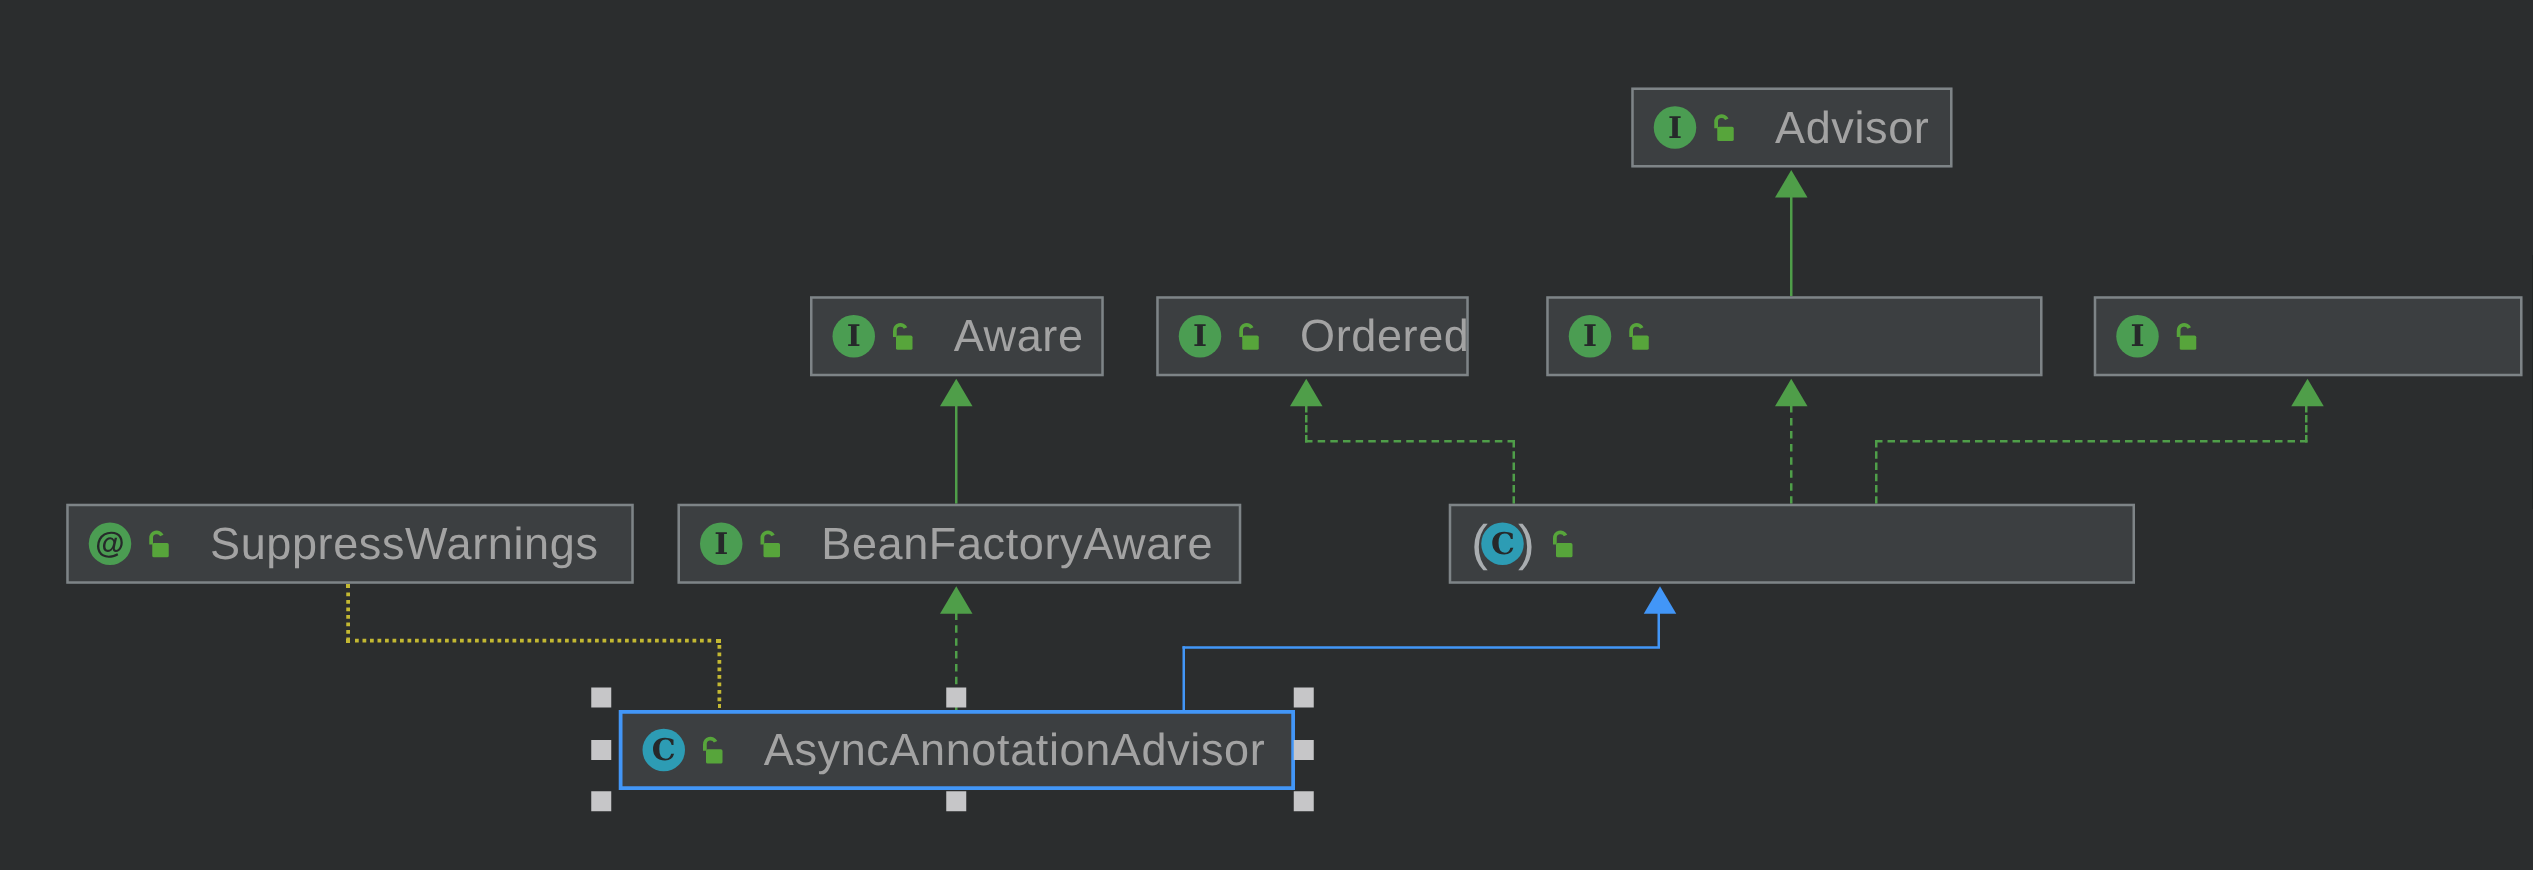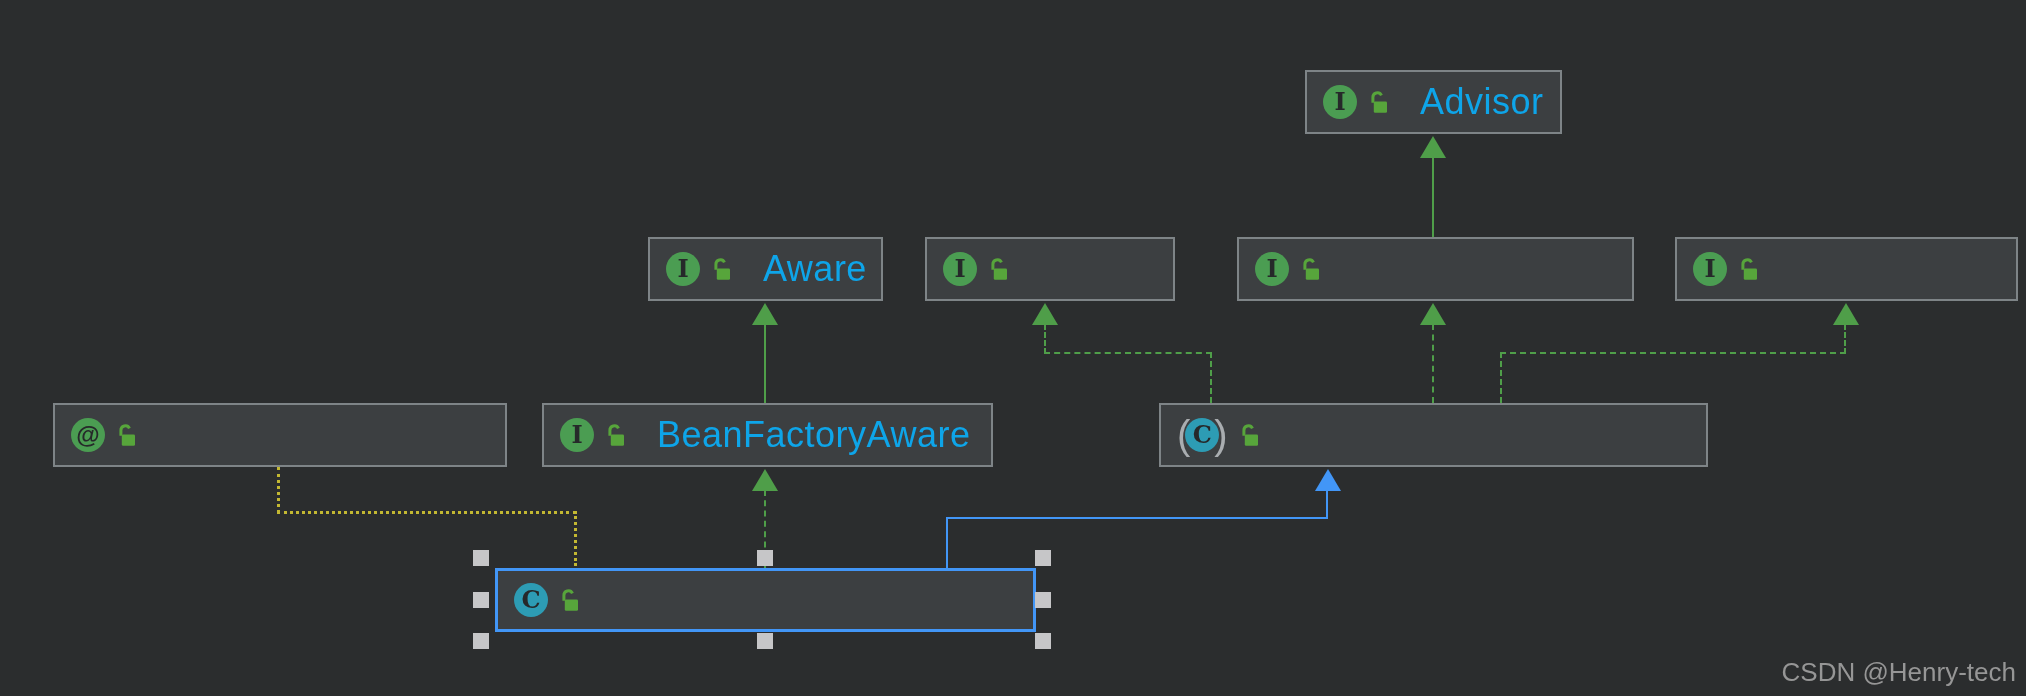--- a/index.html
+++ b/index.html
@@ -9,21 +9,21 @@
   }
   
   .node{
     position:absolute;box-sizing:border-box;height:64px;
     background:#3c3f41;border:2px solid #7e8487;
     display:flex;align-items:center;padding-left:16px;
     cursor:default;
   }
   .node.selected{border:3px solid #4296f7;}
   .node .label{
-    color:#0ea5e9;font-size:36px;letter-spacing:.5px;margin-left:30px;white-space:nowrap;
+    color:#a3a3a3;font-size:36px;letter-spacing:.5px;margin-left:30px;white-space:nowrap;
   }
   .badge{
     width:34px;height:34px;border-radius:50%;flex:0 0 auto;
     display:flex;align-items:center;justify-content:center;
   }
   .badge.green{background:#4b9d52;}
   .badge.teal{background:#2d9cb4;}
   .badge .glyph{
     color:#26292a;font-size:24px;line-height:1;font-weight:700;
     font-family:"DejaVu Serif",serif;
@@ -122,20 +122,21 @@
   <div class="node" style="left:925px;top:237px;width:250px;">
     <span class="badge green">
         <span class="glyph">I</span>
       </span>
     <span class="lock">
       <svg width="24" height="27" viewBox="0 0 16 17">
           <path d="M4.6 8.6 V5.3 a3 3 0 0 1 5.7 -1.5" fill="none" stroke="#57a53b" stroke-width="2"></path>
           <rect x="5.2" y="7.8" width="8.8" height="7.6" rx="0.9" fill="#57a53b"></rect>
         </svg>
     </span>
+    <span class="label">Ordered</span>
   </div>
 
   <div class="node" style="left:1237px;top:237px;width:397px;">
     <span class="badge green">
         <span class="glyph">I</span>
       </span>
     <span class="lock">
       <svg width="24" height="27" viewBox="0 0 16 17">
           <path d="M4.6 8.6 V5.3 a3 3 0 0 1 5.7 -1.5" fill="none" stroke="#57a53b" stroke-width="2"></path>
           <rect x="5.2" y="7.8" width="8.8" height="7.6" rx="0.9" fill="#57a53b"></rect>
@@ -158,20 +159,21 @@
   <div class="node" style="left:53px;top:403px;width:454px;">
     <span class="badge green">
         <span class="glyph sans">@</span>
       </span>
     <span class="lock">
       <svg width="24" height="27" viewBox="0 0 16 17">
           <path d="M4.6 8.6 V5.3 a3 3 0 0 1 5.7 -1.5" fill="none" stroke="#57a53b" stroke-width="2"></path>
           <rect x="5.2" y="7.8" width="8.8" height="7.6" rx="0.9" fill="#57a53b"></rect>
         </svg>
     </span>
+    <span class="label">SuppressWarnings</span>
   </div>
 
   <div class="node" style="left:542px;top:403px;width:451px;">
     <span class="badge green">
         <span class="glyph">I</span>
       </span>
     <span class="lock">
       <svg width="24" height="27" viewBox="0 0 16 17">
           <path d="M4.6 8.6 V5.3 a3 3 0 0 1 5.7 -1.5" fill="none" stroke="#57a53b" stroke-width="2"></path>
           <rect x="5.2" y="7.8" width="8.8" height="7.6" rx="0.9" fill="#57a53b"></rect>
@@ -199,26 +201,26 @@
   <div class="node selected" style="left:495px;top:568px;width:541px;">
     <span class="badge teal">
         <span class="glyph">C</span>
       </span>
     <span class="lock">
       <svg width="24" height="27" viewBox="0 0 16 17">
           <path d="M4.6 8.6 V5.3 a3 3 0 0 1 5.7 -1.5" fill="none" stroke="#57a53b" stroke-width="2"></path>
           <rect x="5.2" y="7.8" width="8.8" height="7.6" rx="0.9" fill="#57a53b"></rect>
         </svg>
     </span>
+    <span class="label">AsyncAnnotationAdvisor</span>
   </div>
 
   <div class="handle" style="left:473px;top:550px;"></div>
   <div class="handle" style="left:757px;top:550px;"></div>
   <div class="handle" style="left:1035px;top:550px;"></div>
   <div class="handle" style="left:473px;top:592px;"></div>
   <div class="handle" style="left:1035px;top:592px;"></div>
   <div class="handle" style="left:473px;top:633px;"></div>
   <div class="handle" style="left:757px;top:633px;"></div>
   <div class="handle" style="left:1035px;top:633px;"></div>
 
-  <div class="watermark">CSDN @Henry-tech</div>
 
 </div>
 
 </body></html>

